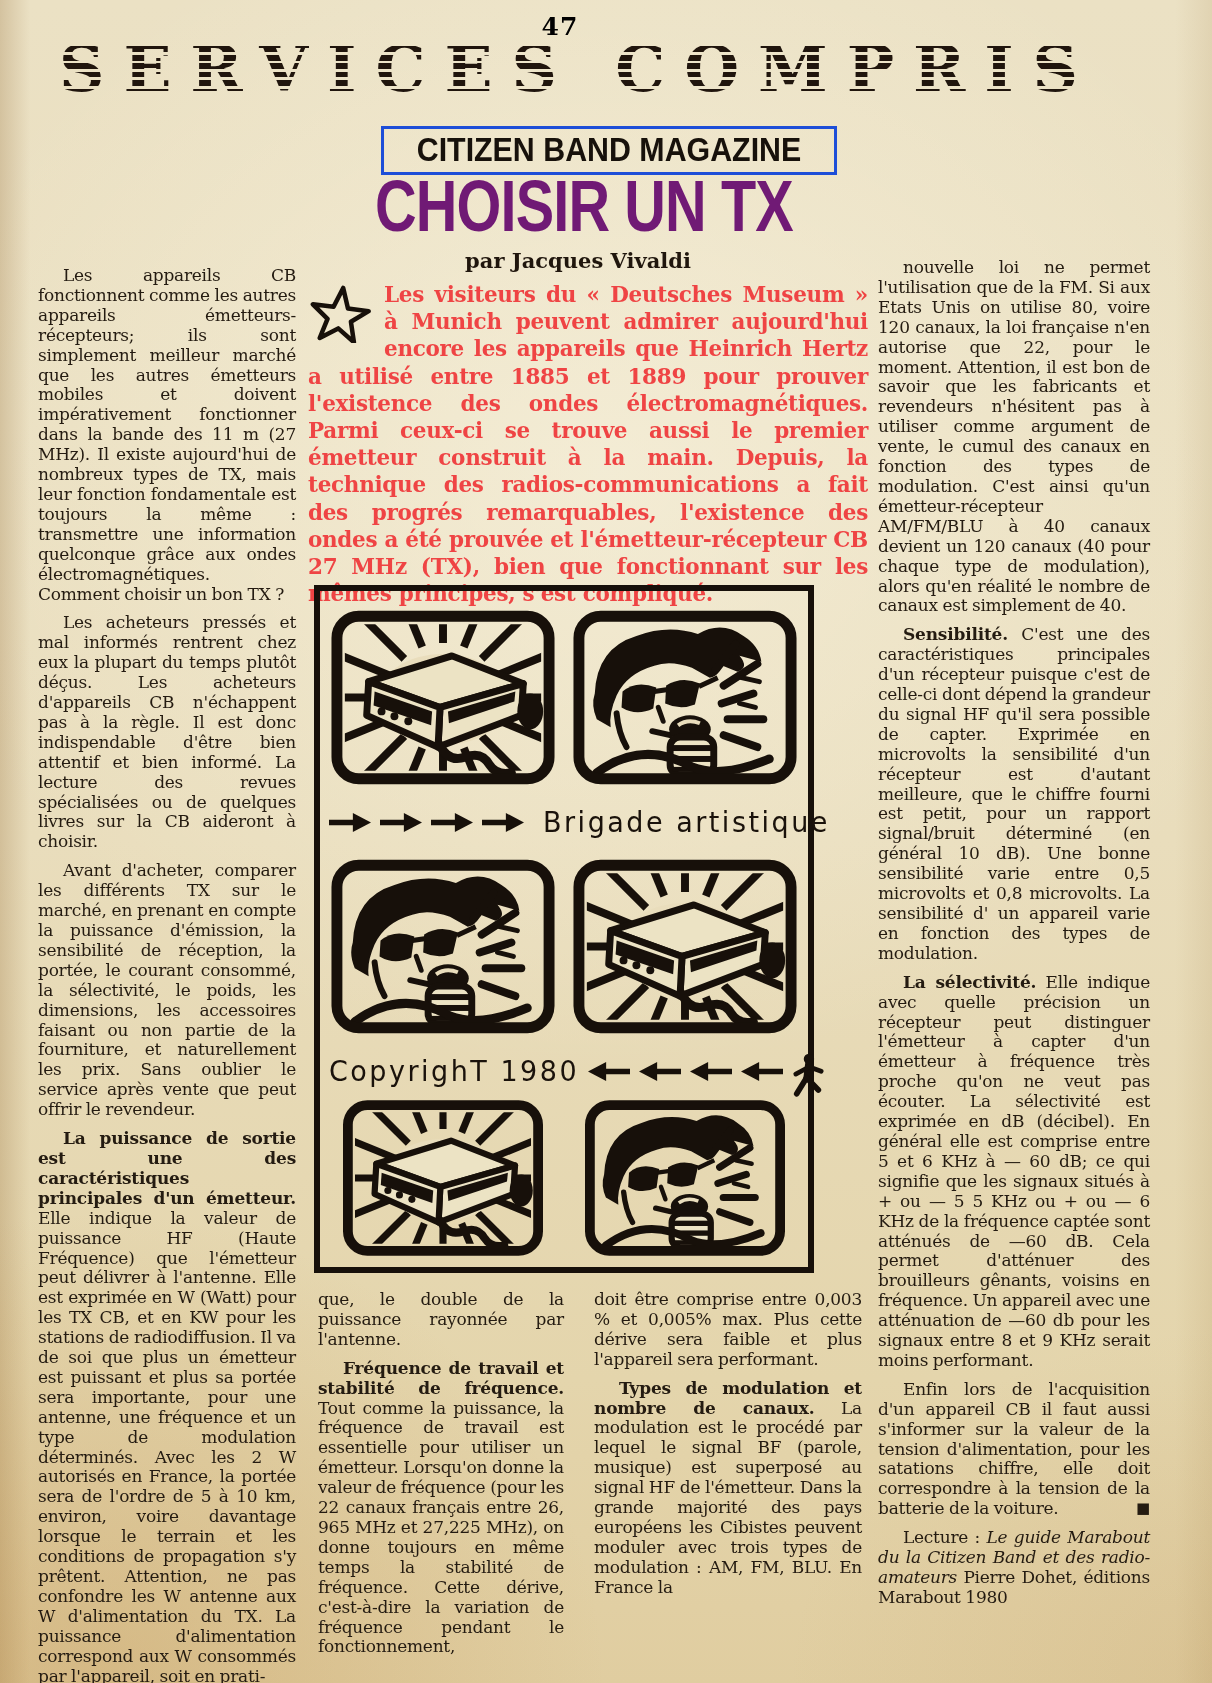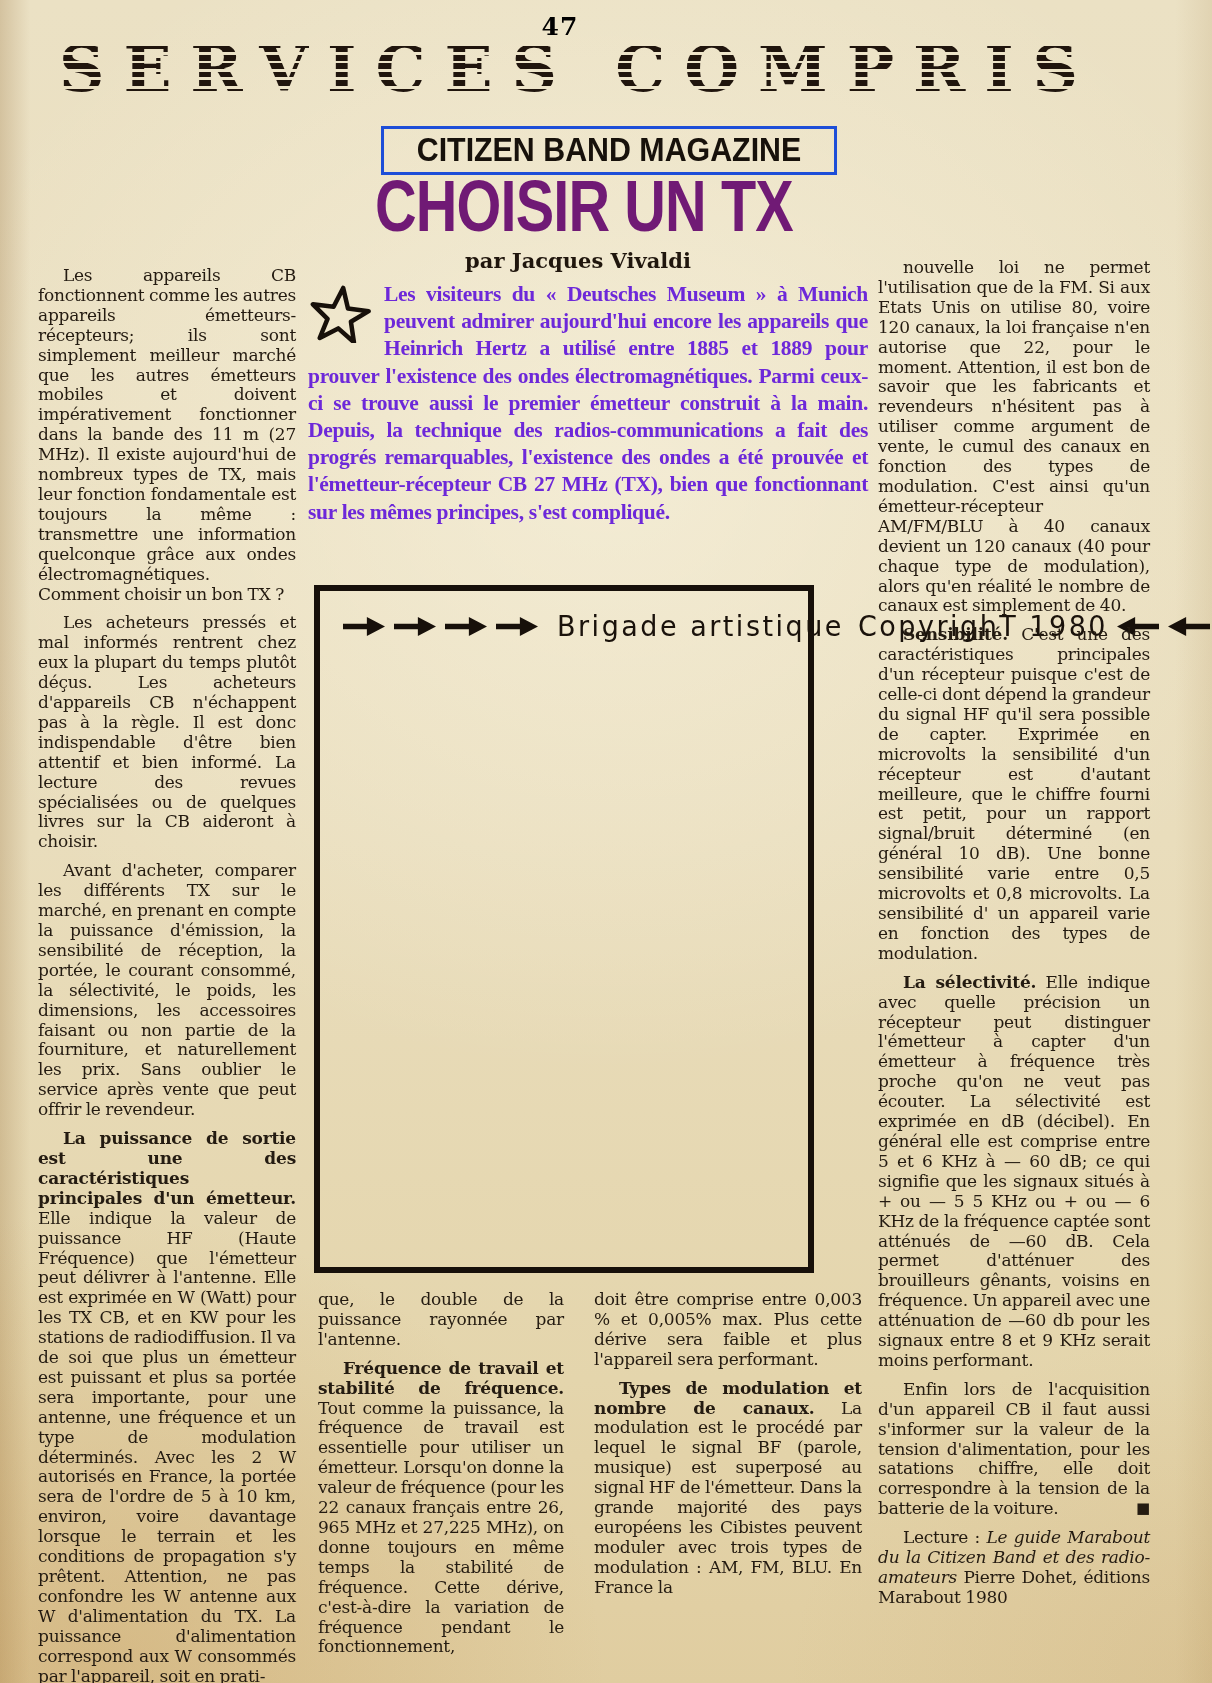--- a/index.html
+++ b/index.html
@@ -47,25 +47,25 @@
     text-indent:25px;letter-spacing:-0.25px;word-spacing:-0.5px;}
   .col p b{letter-spacing:-0.2px;}
   .col-left{left:38px;top:266px;width:258px;}
   .col-midleft{left:318px;top:1290px;width:246px;}
   .col-midright{left:594px;top:1290px;width:268px;}
   .col-right{left:878px;top:258px;width:272px;}
   .end-mark{float:right;font-size:15px;line-height:19px;}
   .it{font-style:italic;}
   
   .intro{left:308px;top:281px;width:560px;font-weight:bold;font-size:21.5px;
-    line-height:27.2px;text-align:justify;color:#6d28d9;letter-spacing:-0.3px;font-family:Liberation Serif, serif;}
+    line-height:27.2px;text-align:justify;color:#ef4444;letter-spacing:-0.3px;}
   .star{float:left;width:64px;height:58px;margin:4px 12px 4px 0;}
   
   .figure{left:314px;top:585px;width:500px;height:688px;border:6px solid #17100a;
-    box-sizing:border-box;padding:9px 9px;display:flex;flex-direction:row;justify-content:space-between;}
+    box-sizing:border-box;padding:9px 9px;display:flex;flex-direction:column;justify-content:space-between;}
   .fig-row{display:flex;gap:14px;}
   .fig-row svg{flex:1 1 0;width:0;}
   .r1,.r2{height:195px;}
   .r3{height:160px;}
   .band{height:52px;display:flex;align-items:center;gap:9px;}
   .caption{font-family:"DejaVu Sans",sans-serif;font-weight:400;font-size:27px;
     letter-spacing:2.5px;color:#1a120b;white-space:nowrap;transform:scaleY(1.04);}
   .band .lead-gap{margin-left:10px;}
   .band2{justify-content:space-between;}
   .arrow{width:42px;height:25px;flex:0 0 auto;}

